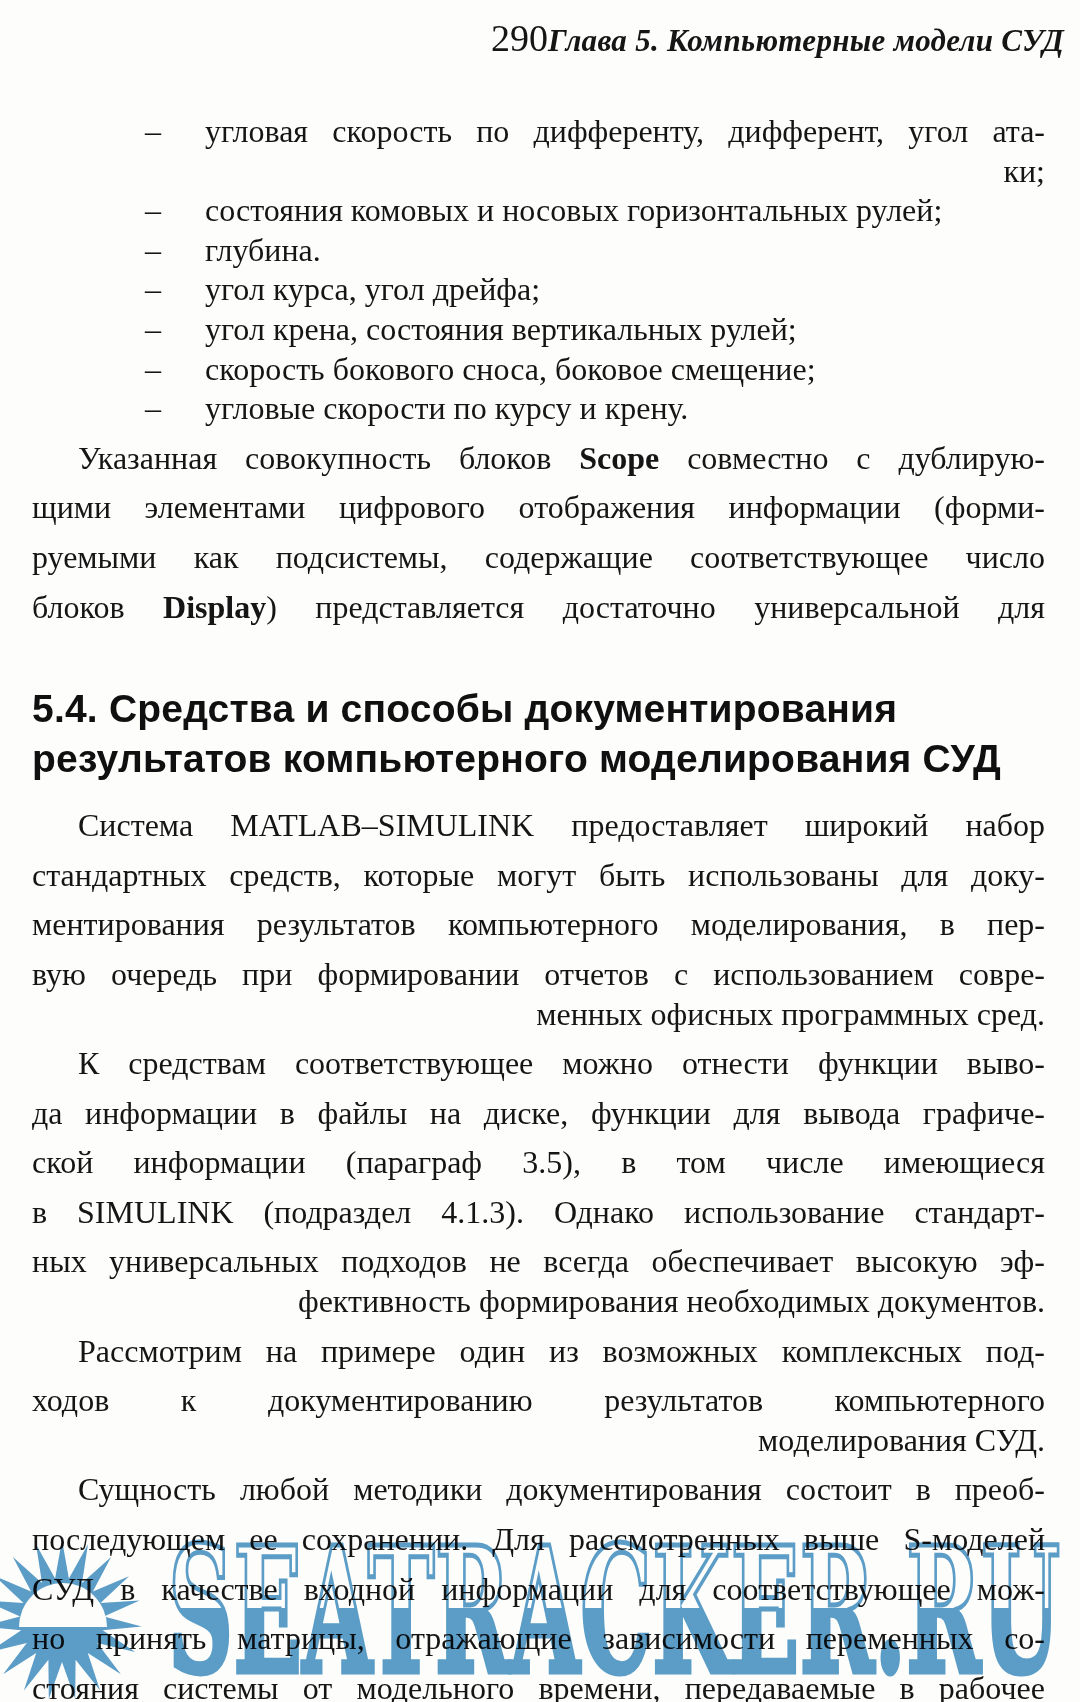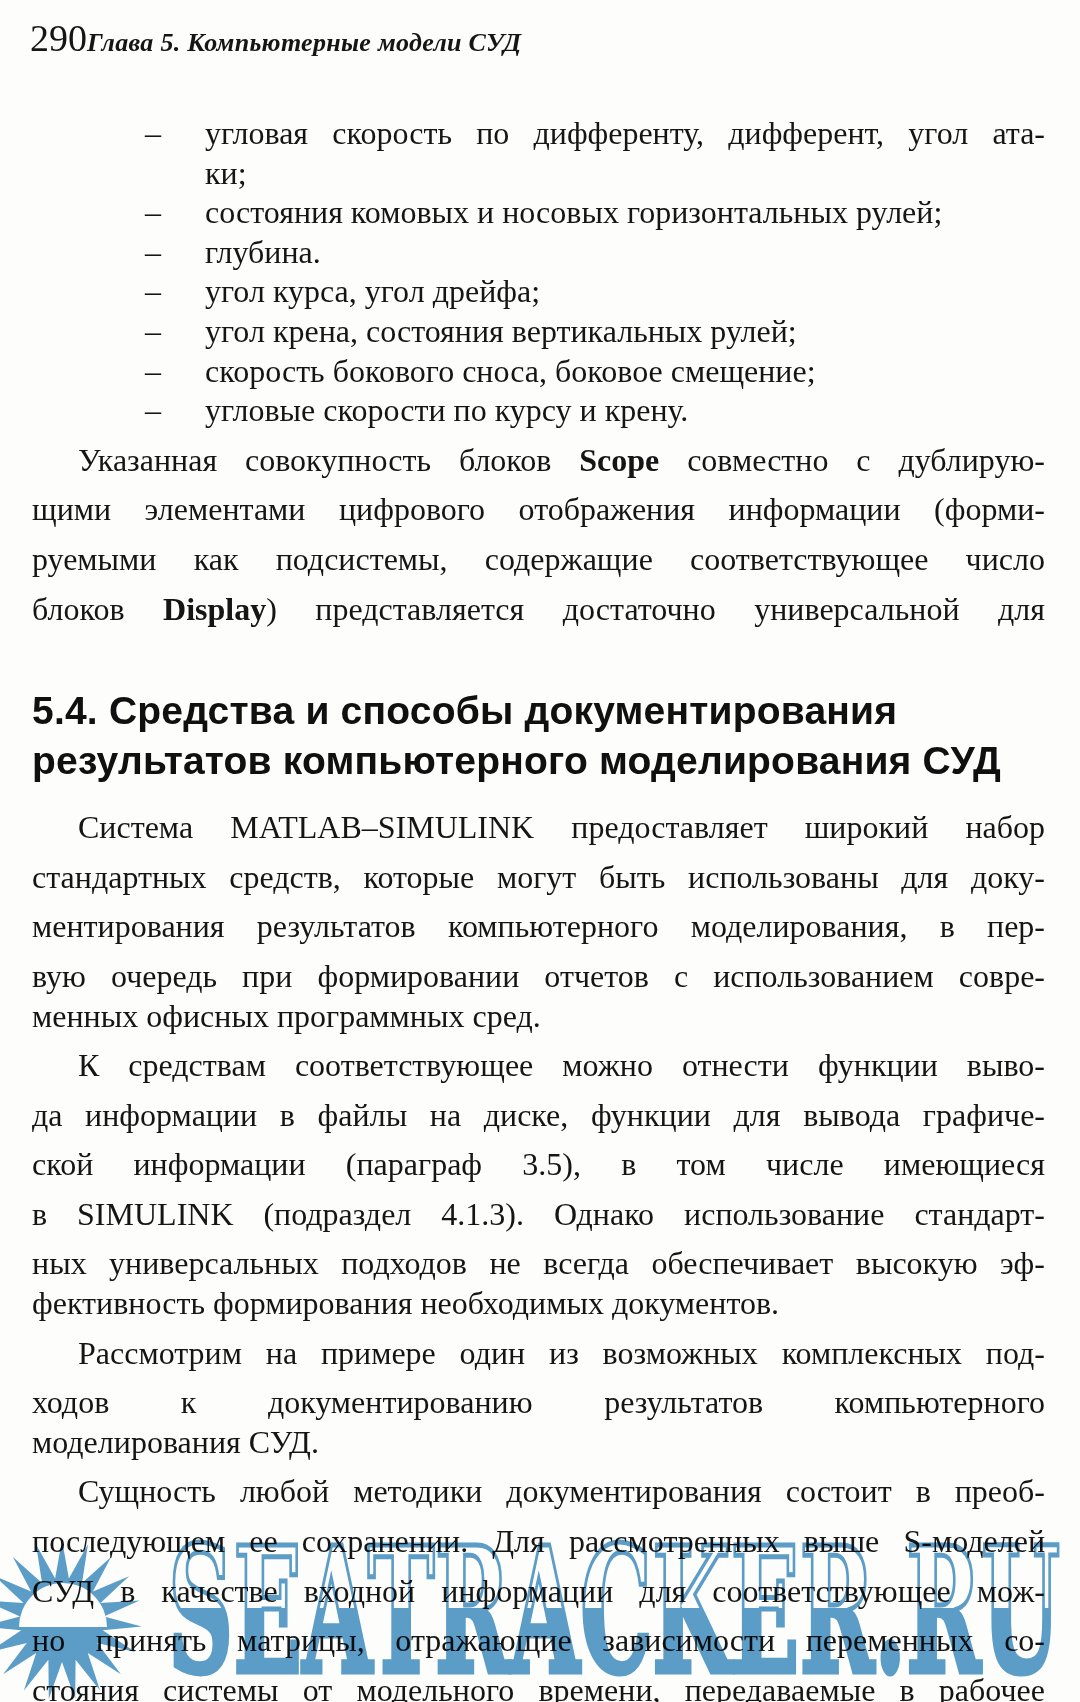--- a/index.html
+++ b/index.html
@@ -5,30 +5,30 @@
   html,body{margin:0;padding:0;}
   .page{
     position:relative;
     width:1080px;height:1702px;
     background:#fdfdfc;
     color:#151515;
     font-family:"Liberation Serif", serif;
     overflow:hidden;
   }
   .page-header{
-    display:flex;justify-content:flex-start;align-items:baseline;
-    padding:18px 57px 0 30px;
+    display:flex;justify-content:flex-end;align-items:baseline;
+    padding:18px 16px 0 30px;
   }
   .page-number{font-size:38px;line-height:40px;}
   .chapter-title{
-    font-size:26px;line-height:40px;
+    font-size:31px;line-height:40px;
     font-style:italic;font-weight:600;letter-spacing:.3px;
   }
   .content{padding:0 35px 0 32px;font-size:32px;}
-  .line{line-height:39.6px;text-align:left;white-space:nowrap;}
+  .line{line-height:39.6px;text-align:right;white-space:nowrap;}
   .line.just{text-align:justify;text-align-last:justify;white-space:normal;margin-top:10px;}
   .para .line.just{display:block;}
   .para .indent{text-indent:46px;}
   .list{margin-top:51px;}
   .list-row{display:flex;padding-left:113px;}
   .list-marker{flex:0 0 60px;line-height:39.6px;}
   .list-text{flex:1 1 auto;line-height:39.6px;}
   .list-text.just{text-align:justify;text-align-last:justify;}
   .list-cont{padding-left:173px;}
   .list-label{padding-left:108px;}

